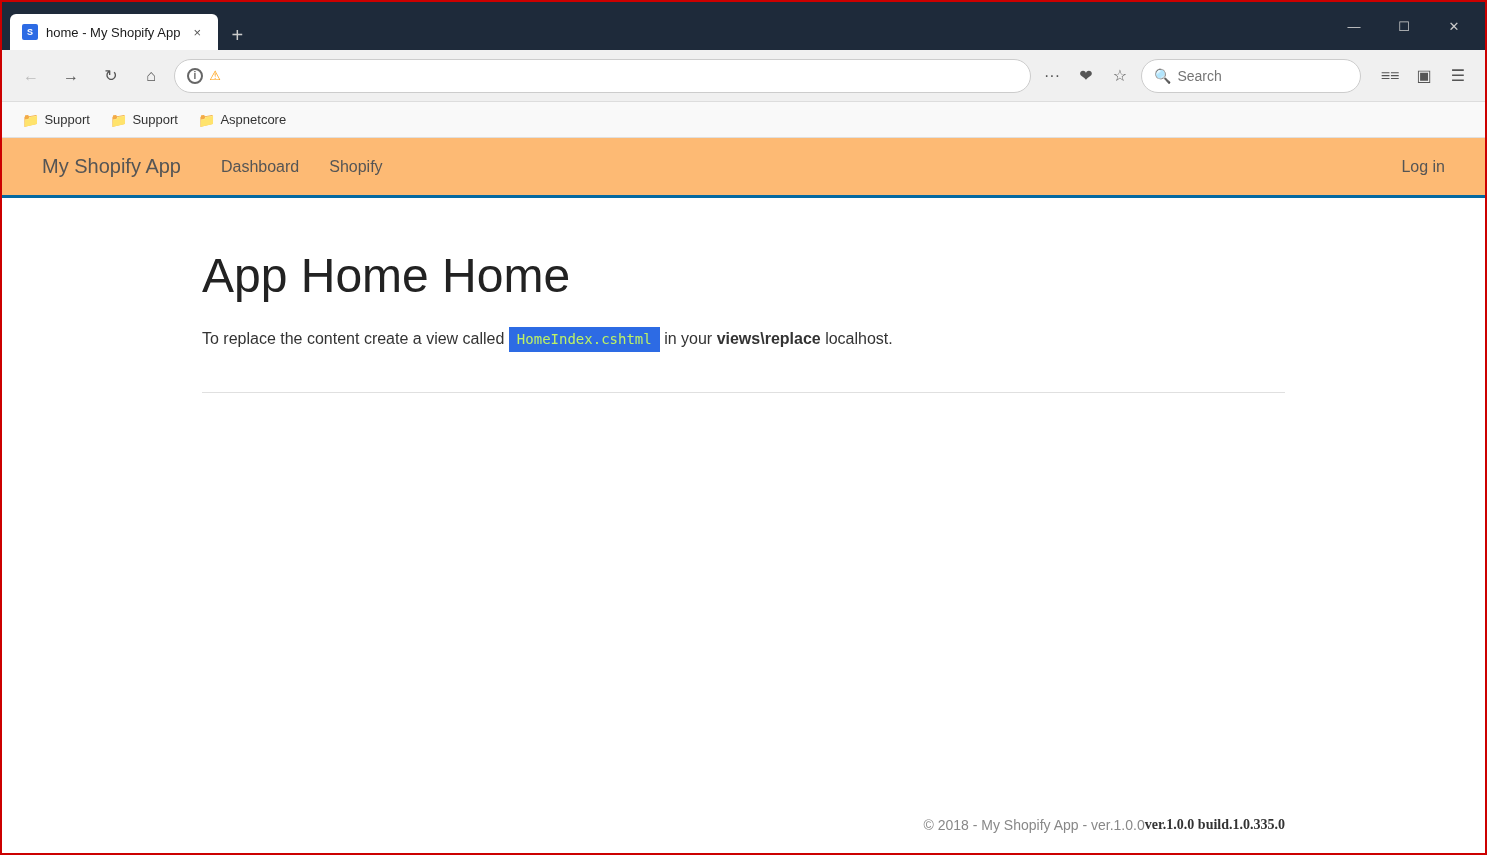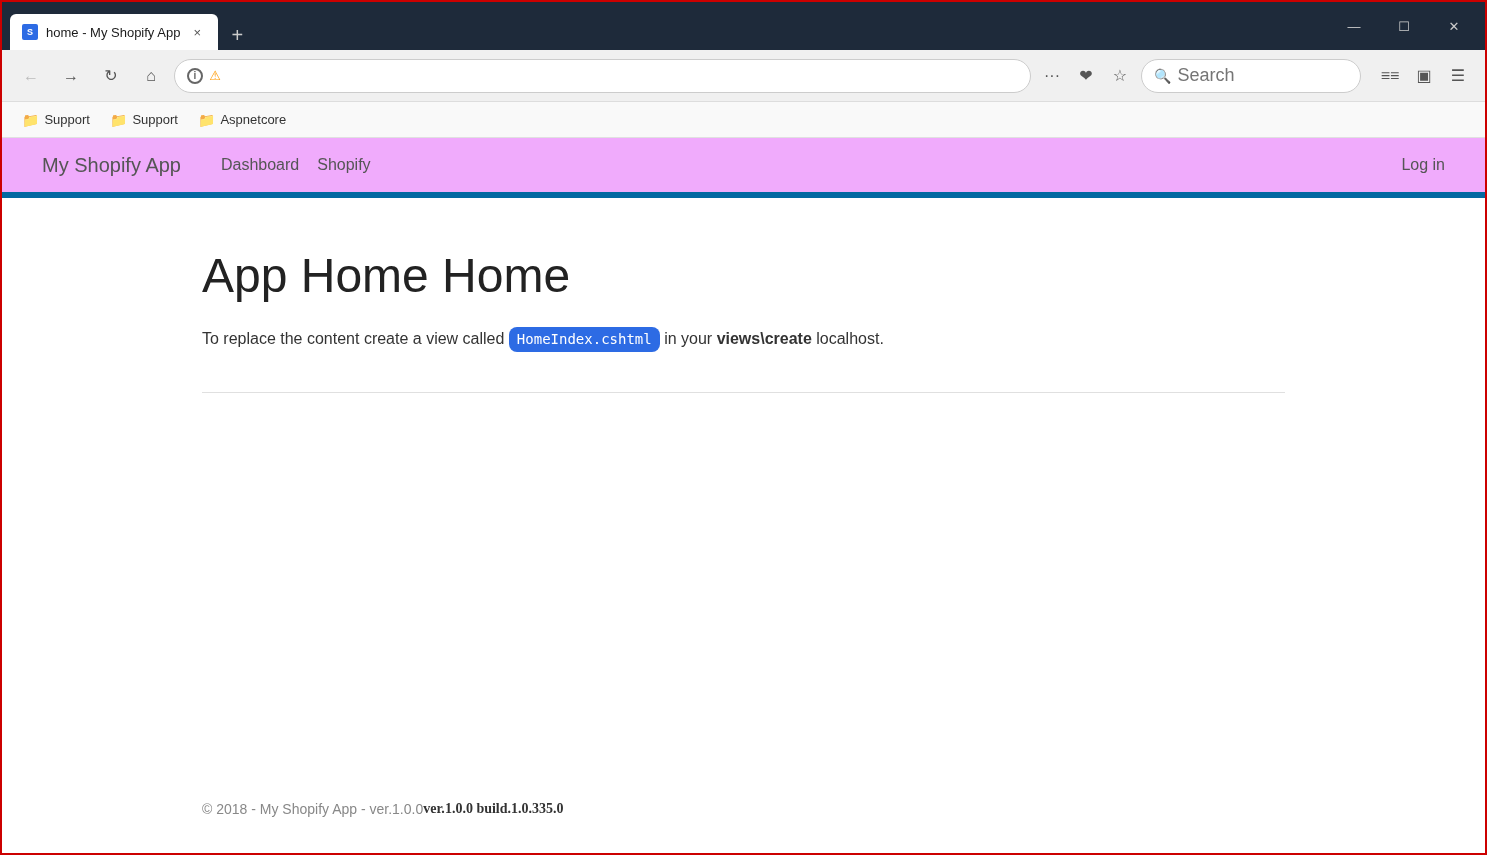--- a/index.html
+++ b/index.html
@@ -201,21 +201,21 @@
       gap: 6px;
       width: 220px;
     }
     .search-icon-small {
       font-size: 14px;
       color: #888;
     }
     .search-input {
       border: none;
       outline: none;
-      font-size: 18px;
+      font-size: 14px;
       color: #15803d;
       background: transparent;
       flex: 1;
     }
     .toolbar-icons {
       display: flex;
       align-items: center;
       gap: 4px;
       margin-left: 8px;
     }
@@ -241,37 +241,37 @@
       font-size: 13px;
       color: #333;
     }
     .folder-icon {
       font-size: 14px;
       color: #888;
     }
 
     
     .website-nav {
-      background: #f0abfc;
-      border-bottom: 6px solid #0369a1;
+      background: #fdba74;
+      border-bottom: 3px solid #0369a1;
       height: 60px;
       display: flex;
       align-items: center;
       padding: 0 40px;
       flex-shrink: 0;
       text-align: center;
     }
     .site-brand {
       font-size: 20px;
       color: #555;
       margin-right: 40px;
     }
     .site-nav-links {
       display: flex;
-      gap: 18px;
+      gap: 30px;
       flex: 1;
     }
     .site-nav-link {
       font-size: 16px;
       color: #555;
       text-decoration: none;
       cursor: pointer;
     }
     .site-login {
       font-size: 16px;
@@ -293,40 +293,40 @@
       margin-bottom: 24px;
     }
     .page-description {
       font-size: 16px;
       color: #333;
       line-height: 1.5;
     }
     .code-badge {
       display: inline-block;
       background: #2d6be4;
-      color: #ffffff;
+      color: #bef264;
       padding: 2px 8px;
-      border-radius: 8px;
+      border-radius: 0;
       font-size: 14px;
       font-family: monospace;
     }
     .path-bold {
       font-weight: bold;
     }
     .divider {
       border: none;
       border-top: 1px solid #e0e0e0;
       margin: 40px 0 20px 0;
     }
     .site-footer {
       display: flex;
-      justify-content: flex-start;
+      justify-content: flex-end;
       font-size: 14px;
       color: #888;
-      padding: 0 200px 36px 200px;
+      padding: 0 200px 20px 200px;
     }
     .footer-version {
       color: #888;
       font-family: Liberation Serif, serif;
     }
     .footer-version span { font-weight: bold; color: #333; }
   </style>
 </head>
 <body>
 
@@ -401,21 +401,21 @@
     <div class="site-nav-links">
       <a class="site-nav-link">Dashboard</a>
       <a class="site-nav-link">Shopify</a>
     </div>
     <span class="site-login">Log in</span>
   </div>
 
   <div class="site-content">
     <h1 class="page-heading">App Home Home</h1>
     <p class="page-description">
-      <span>To replace the content create a view called </span><span class="code-badge">HomeIndex.cshtml</span><span> in your </span><strong class="path-bold">views\create</strong><span> localhost.</span>
+      <span>To replace the content create a view called </span><span class="code-badge">HomeIndex.cshtml</span><span> in your </span><strong class="path-bold">views\replace</strong><span> localhost.</span>
     </p>
     <hr class="divider">
   </div>
 
   <div class="site-footer">
     <span>© 2018 - My Shopify App - ver.1.0.0</span>
     <span class="footer-version">
       <span>ver.</span><span>1.0.0</span><span> build.</span><span>1.0.335.0</span>
     </span>
   </div>

